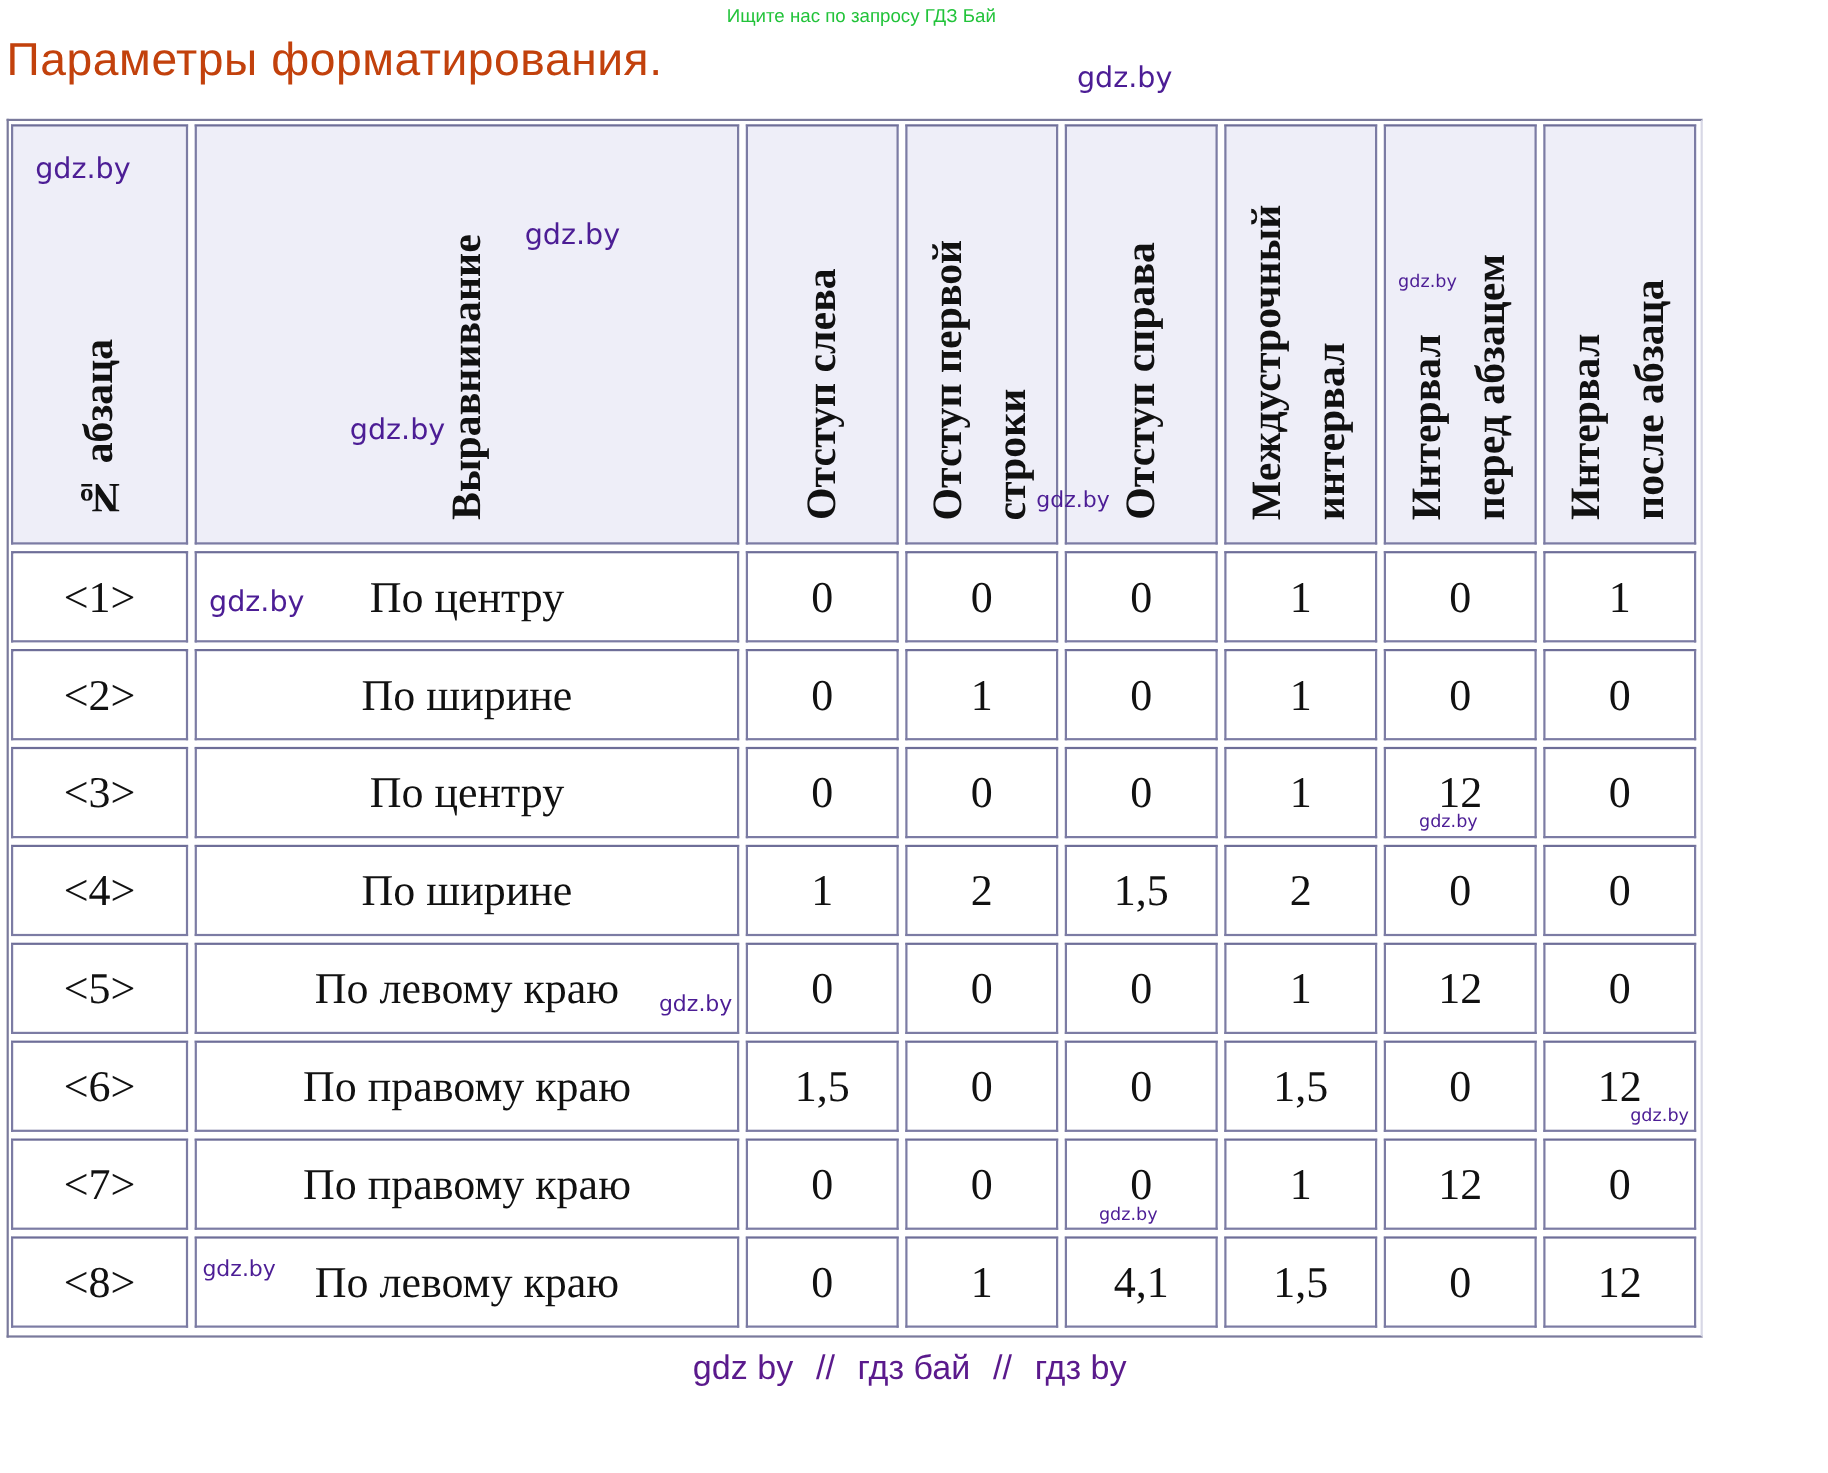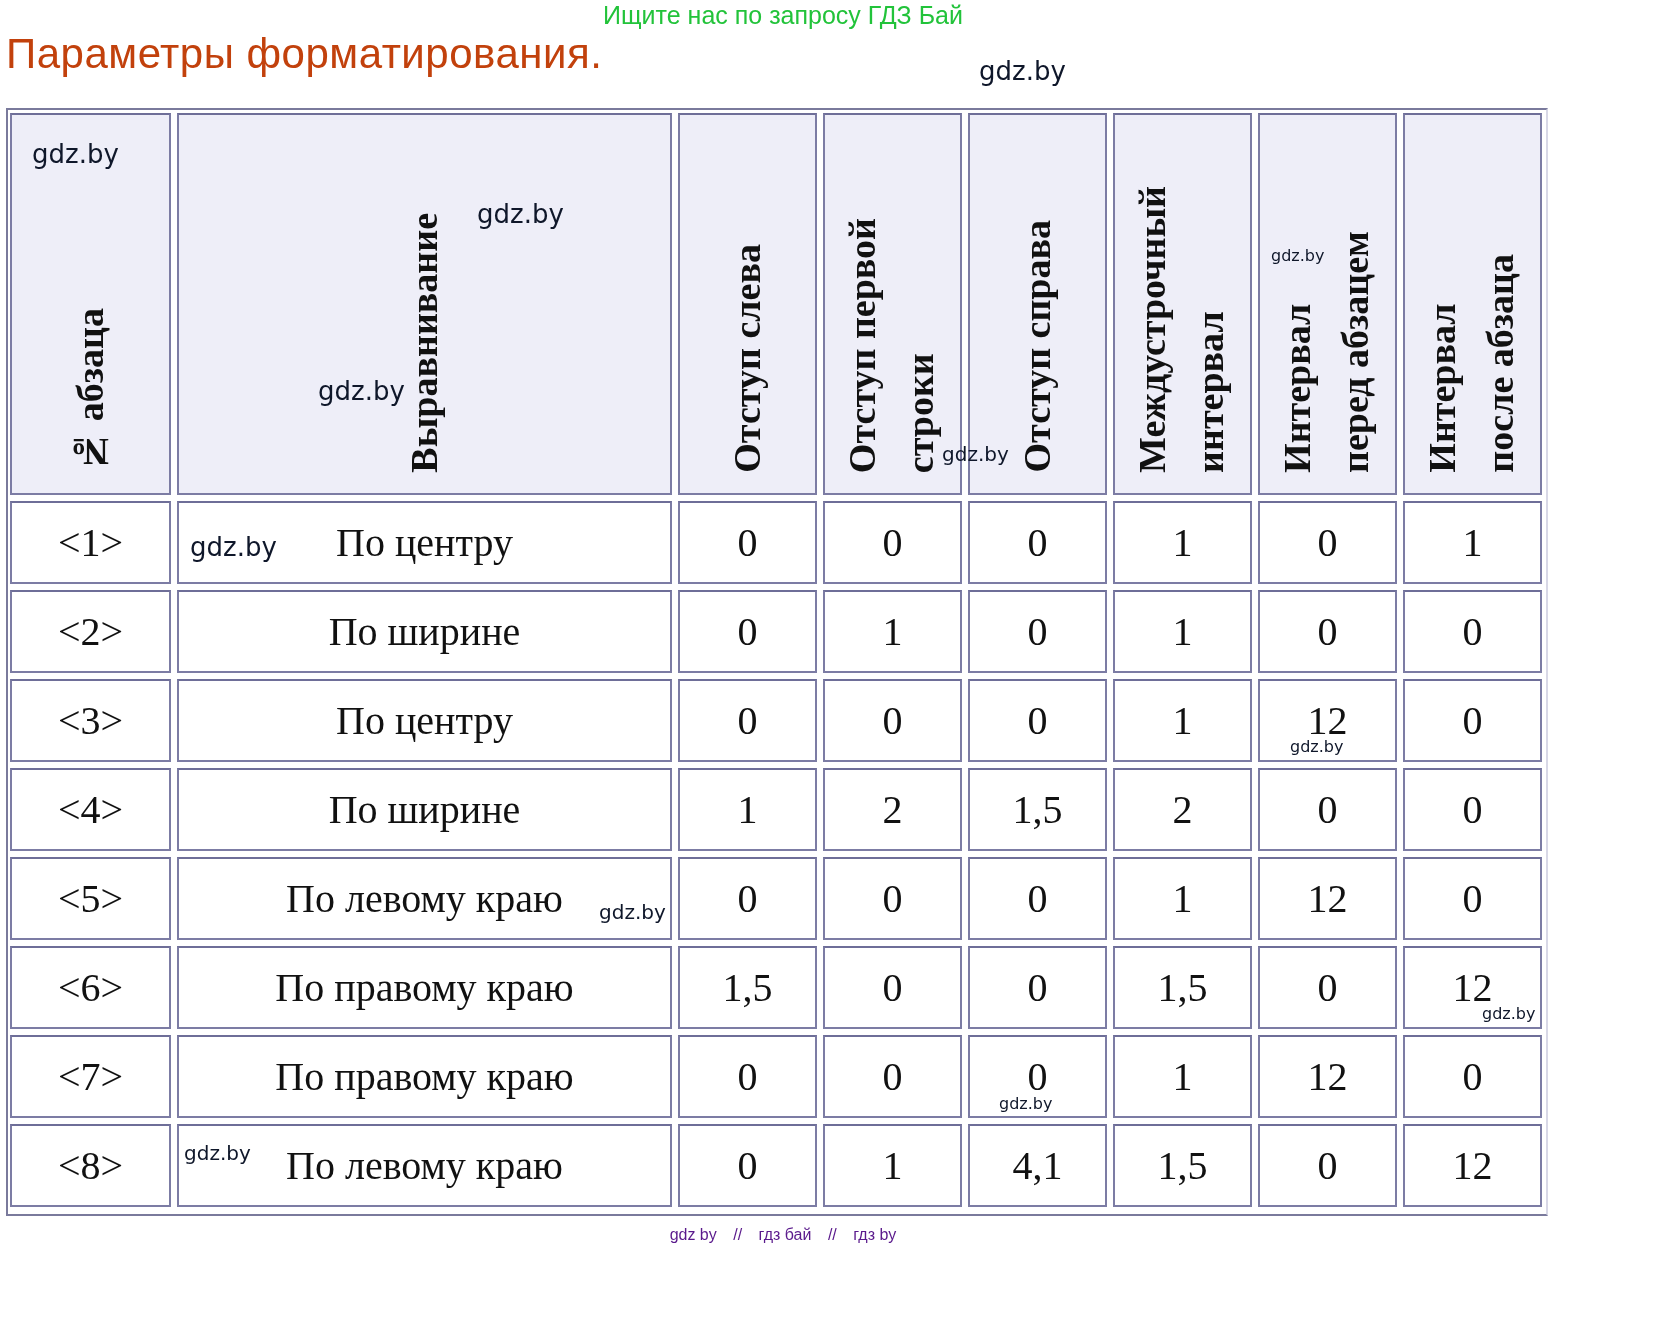--- a/index.html
+++ b/index.html
@@ -1,27 +1,27 @@
 <!DOCTYPE html>
 <html><head>
 <meta charset="utf-8">
 <style>
   html, body { margin: 0; padding: 0; background: #ffffff; }
   body { width: 1662px; height: 1339px; position: relative; overflow: hidden; font-family: "Liberation Sans", sans-serif; }
-  .top-banner { position: absolute; top: 0; left: 0; width: 1566px; text-align: center; color: #22c33a; font-size: 25px; line-height: 30px; font-family: "Liberation Sans", sans-serif; }
+  .top-banner { position: absolute; top: 0; left: 0; width: 1566px; text-align: center; color: #22c33a; font-size: 17px; line-height: 30px; font-family: "Liberation Sans", sans-serif; }
   .page-title { position: absolute; top: 30px; left: 6px; font-size: 42px; color: #c2410c; font-family: "Liberation Sans", sans-serif; letter-spacing: 0.5px; }
-  .wm { position: absolute; color: #0f172a; font-family: "DejaVu Sans", sans-serif; white-space: nowrap; }
+  .wm { position: absolute; color: #4c1d95; font-family: "DejaVu Sans", sans-serif; white-space: nowrap; }
   .outer { position: absolute; left: 6px; top: 108px; width: 1542px; height: 1108px; border: 2px solid #7a7a9c; border-right-color: #d8d8e6; border-bottom-color: #7a7a9c; box-sizing: border-box; }
   table.grid { position: absolute; left: 10px; top: 113px; border-collapse: separate; border-spacing: 6px; margin: -6px; }
   table.grid td, table.grid th { border: 2px solid #7c7ca4; border-top-color: #6e6e98; padding: 0; box-sizing: border-box; text-align: center; vertical-align: middle; font-family: "Liberation Serif", serif; color: #111; }
   table.grid th { background: #eeeef8; height: 382px; font-weight: bold; position: relative; }
   table.grid td { background: #ffffff; height: 83px; font-size: 40px; position: relative; }
   .vhead { writing-mode: vertical-rl; transform: rotate(180deg); font-size: 38px; line-height: 58px; font-weight: bold; font-family: "Liberation Serif", serif; position: absolute; bottom: 20px; left: 50%; margin-left: -30px; text-align: left; white-space: nowrap; }
   .vhead.two { margin-left: -60px; }
-  .footer-links { position: absolute; top: 1226px; left: 0; width: 1566px; text-align: center; color: #5a1a8c; font-size: 16px; font-family: "Liberation Sans", sans-serif; }
+  .footer-links { position: absolute; top: 1226px; left: 0; width: 1566px; text-align: center; color: #5a1a8c; font-size: 31px; font-family: "Liberation Sans", sans-serif; padding-left: 44px; }
   .footer-links span { margin: 0 6px; }
   .col1 { width: 161px; } .col2 { width: 495px; } .colN { width: 139px; }
   .rowlabel { font-size: 38px; }
   .align-text { font-size: 40px; margin-top: 44px; }
 </style>
 </head>
 <body>
 
 <div class="top-banner">Ищите нас по запросу ГДЗ Бай</div>
 <div class="page-title">Параметры форматирования.</div>

